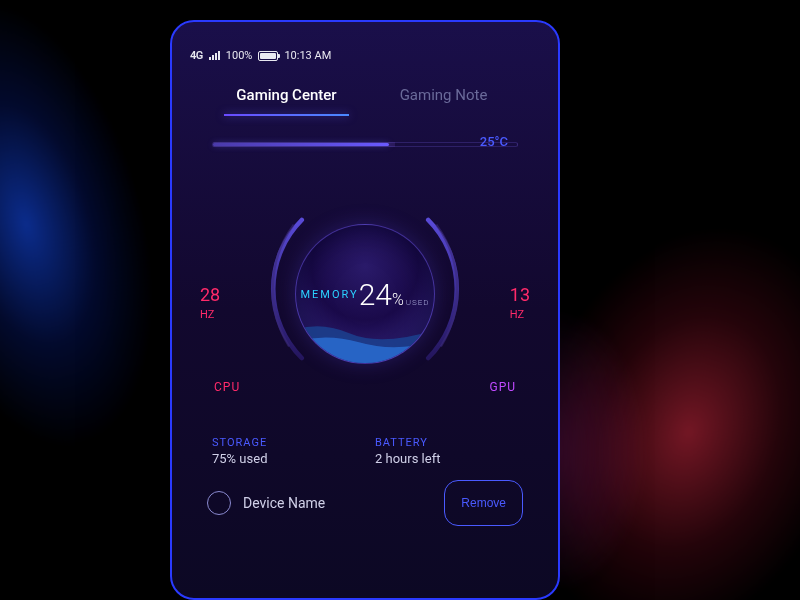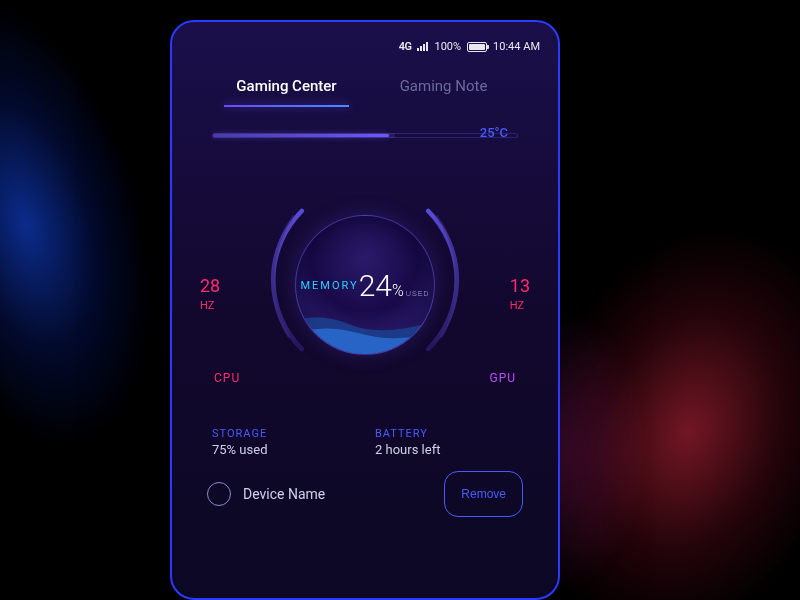--- a/index.html
+++ b/index.html
@@ -42,24 +42,23 @@
   height: 580px;
   border-radius: 24px;
   border: 2px solid #2a3aff;
   background: linear-gradient(180deg, #1a0f4a 0%, #12082e 50%, #0c0824 100%);
   overflow: hidden;
   box-shadow: 0 20px 80px rgba(0,0,0,0.6);
 }
 
 .statusbar {
   display: flex;
-  justify-content: flex-end;
   align-items: center;
   gap: 6px;
-  padding: 18px 18px 6px;
+  padding: 27px 18px 6px;
   color: #e8e8f0;
   font-size: 11px;
 }
 .statusbar .net { font-weight: 600; letter-spacing: -0.5px; }
 .sigbars { display: inline-flex; align-items: flex-end; gap: 1px; }
 .sigbars i { width: 2px; background: #e8e8f0; display: block; }
 .sigbars i:nth-child(1){height:3px} .sigbars i:nth-child(2){height:5px}
 .sigbars i:nth-child(3){height:7px} .sigbars i:nth-child(4){height:9px}
 .battery { display:inline-flex; align-items:center; }
 .battery .body { width:20px; height:10px; border:1px solid #e8e8f0; border-radius:2px; position:relative; }
@@ -216,21 +215,21 @@
         <i></i>
         <i></i>
         <i></i>
       </span>
     <span>100%</span>
     <span class="battery">
         <span class="body">
           <span class="fill"></span>
         </span>
       </span>
-    <span>10:44 AM</span>
+    <span>10:13 AM</span>
   </div>
 
   <div class="tabs">
     <div class="tab active">Gaming Center</div>
     <div class="tab">Gaming Note</div>
   </div>
 
   <div class="temp-bar">
     <div class="temp-track"></div>
     <div class="temp-label">25°C</div>

